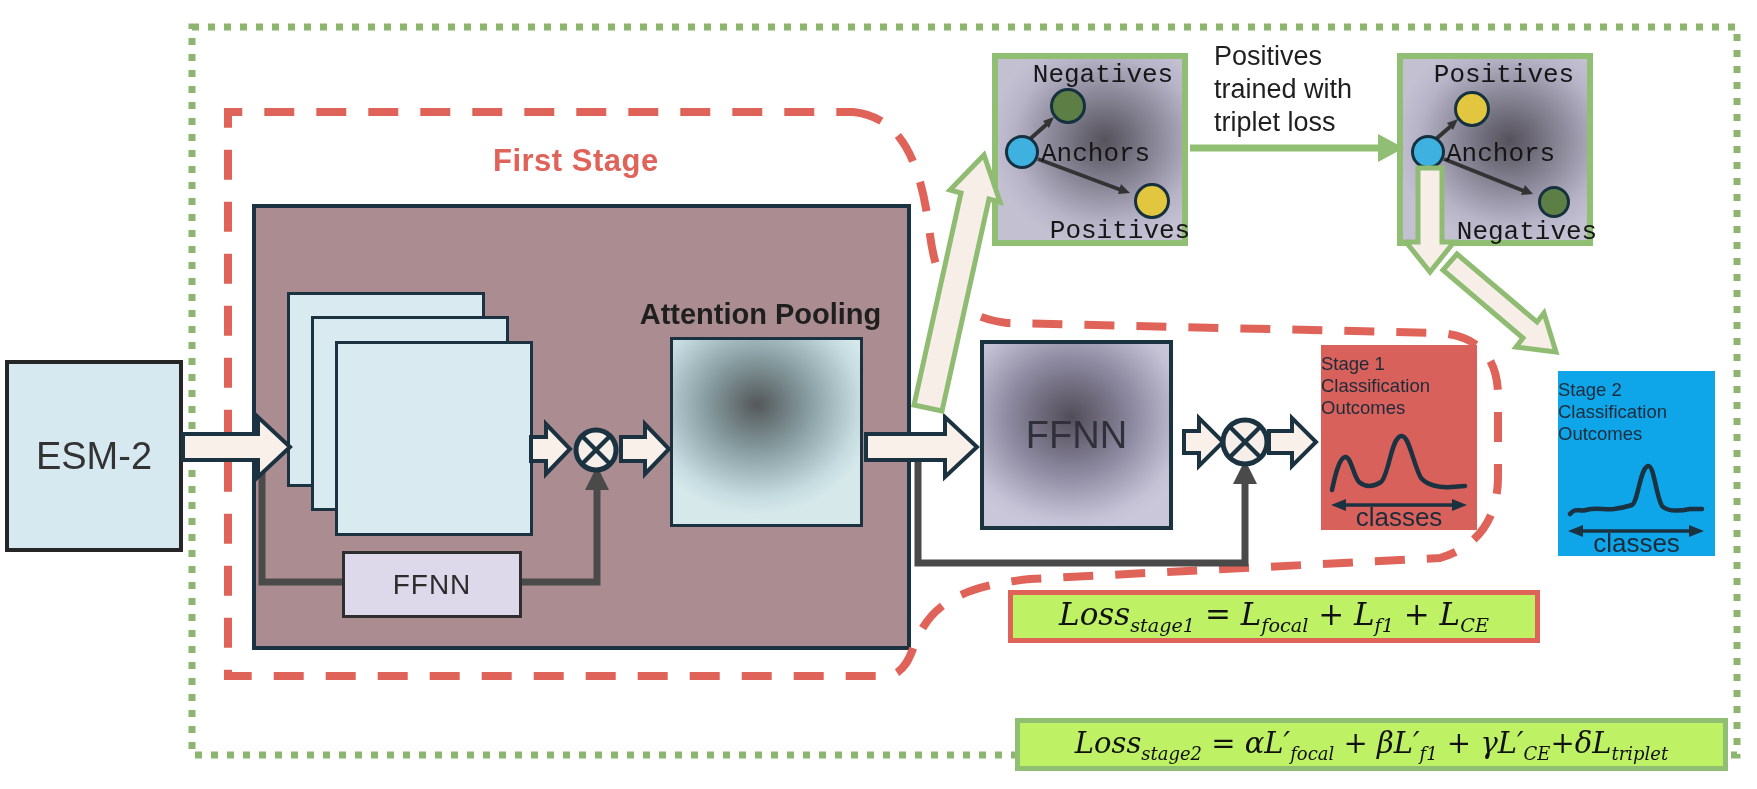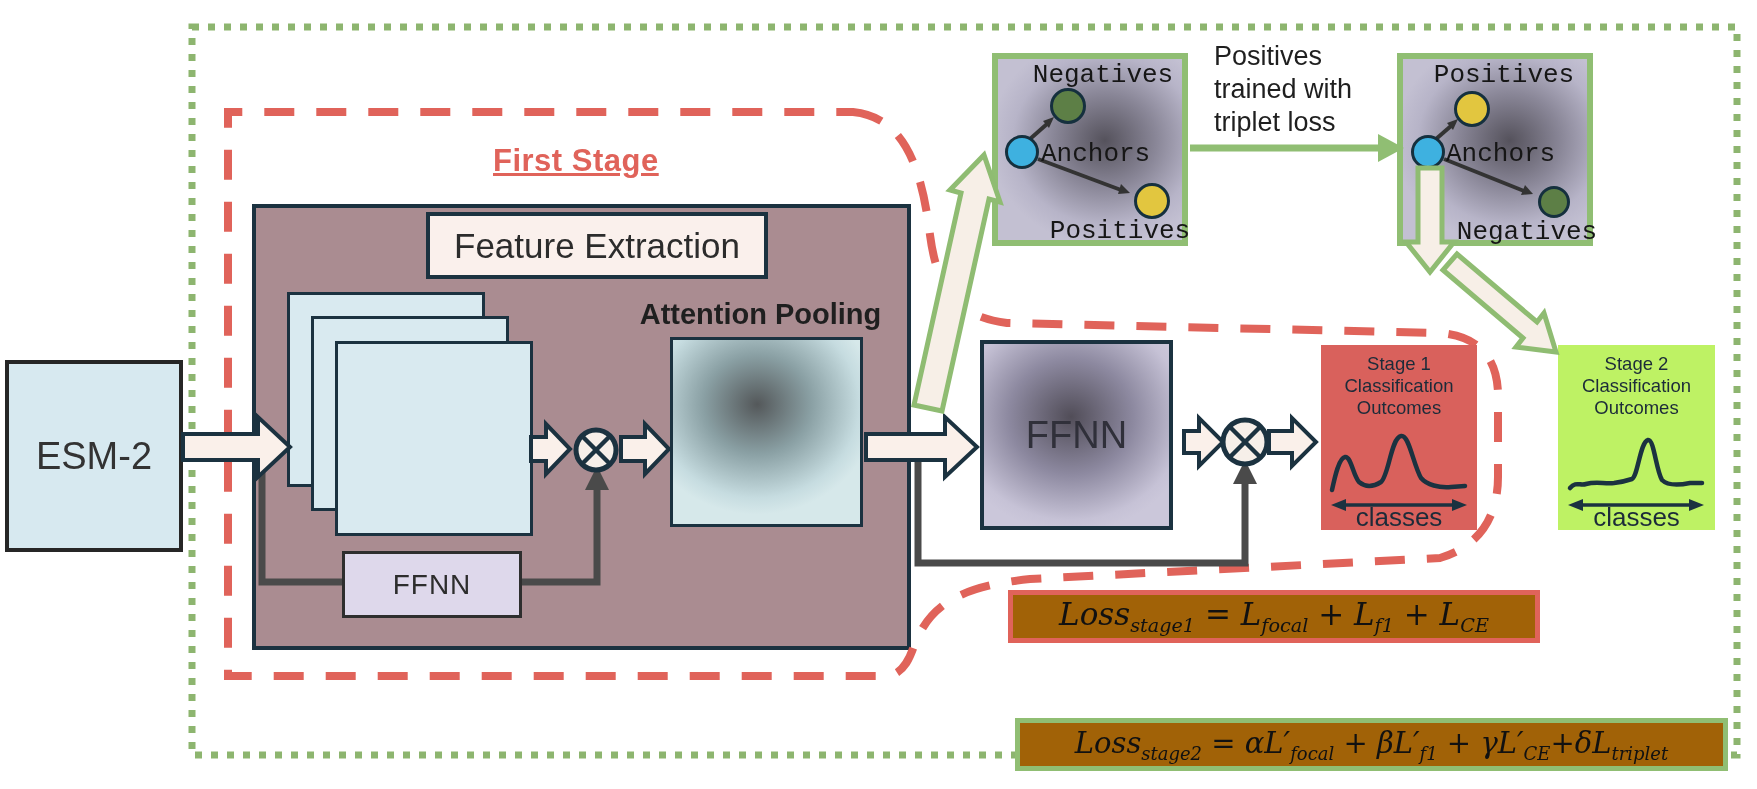--- a/index.html
+++ b/index.html
@@ -7,21 +7,21 @@
     position:relative;width:1757px;height:789px;background:#ffffff;overflow:hidden;
     font-family:"Liberation Sans", sans-serif;
   }
   .abs{position:absolute;}
   svg{display:block;}
   .layer{position:absolute;left:0;top:0;}
 
   
   .stage-label{font-size:34px;font-weight:600;letter-spacing:.5px;}
   #second-stage-label{color:#8cbc6f;}
-  #first-stage-label{color:#e0635a;font-size:31px;text-decoration:underline;}
+  #first-stage-label{color:#e0635a;font-size:31px;}
 
   
   .mauve-box{background:#aa8c91;border:4px solid #1b3240;}
   .feature-label-box{background:#faf0ec;border:4px solid #1b3240;display:flex;align-items:center;justify-content:center;
     font-size:35px;color:#2c2c2c;}
   .blue-square{background:#d9eaf0;border:3px solid #1b3240;}
   .attn-box{border:3px solid #1b3240;
     background:radial-gradient(ellipse 120px 110px at 45% 35%, #54585a 0%, #8aa0a4 45%, #c6dce0 85%, #d6e8ea 100%);}
   .ffnn1-box{background:#ded8eb;border:3px solid #2e2e2e;display:flex;align-items:center;justify-content:center;
     font-size:28px;color:#2d2d2d;letter-spacing:1px;}
@@ -38,27 +38,27 @@
   .triplet-box .t-label{position:absolute;font-size:26px;color:#161616;}
   .dot{position:absolute;border-radius:50%;border:3px solid #15303e;box-sizing:border-box;}
   .dot-blue{background:#3eb1e0;}
   .dot-yellow{background:#e2c63f;}
   .dot-green{background:#5d7f46;}
 
   .caption{font-size:27px;line-height:33px;color:#1f1f1f;}
 
   
   .outcome-box{color:#1c2b39;}
-  .outcome-title{position:absolute;top:8px;left:0;width:100%;text-align:center;font-size:18.5px;line-height:22px;font-weight:500;}
+  .outcome-title{position:absolute;top:8px;left:0;width:100%;font-size:18.5px;line-height:22px;font-weight:500;}
   .outcome-classes{position:absolute;top:157px;left:0;width:100%;text-align:center;font-size:26px;font-weight:500;}
   #outcome-stage1{background:#d9615c;}
-  #outcome-stage2{background:#bef264;}
-
-  
-  .eq-box{background:#a16207;display:flex;align-items:center;justify-content:center;box-sizing:border-box;}
+  #outcome-stage2{background:#0ea5e9;margin-top:26px;}
+
+  
+  .eq-box{background:#bef264;display:flex;align-items:center;justify-content:center;box-sizing:border-box;}
   #eq-stage1{border:5px solid #e0635a;}
   #eq-stage2{border:5px solid #90be73;margin-top:36px;}
   .eq-text{font-family:"DejaVu Serif", serif;font-style:italic;font-size:31px;color:#111;white-space:nowrap;}
   #eq-stage2 .eq-text{font-size:29px;}
   .eq-text sub{font-size:0.62em;}
 </style>
 </head>
 <body>
 
 <div id="canvas">
@@ -75,23 +75,20 @@
 
     <path d="M262,472 L262,582 L597,582 L597,486" fill="none" stroke="#4a4a4a" stroke-width="7"></path>
     <polygon points="585,490 597,466 609,490" fill="#4a4a4a"></polygon>
 
     <path d="M918,458 L918,563 L1245,563 L1245,482" fill="none" stroke="#4a4a4a" stroke-width="7"></path>
     <polygon points="1233,484 1245,460 1257,484" fill="#4a4a4a"></polygon>
   </svg>
 
   <div class="abs stage-label" id="first-stage-label" style="left:493px;top:143px;z-index:3;">First Stage</div>
 
-  <div class="abs feature-label-box" style="left:426px;top:212px;width:334px;height:59px;z-index:3;">
-    <span>Feature Extraction</span>
-  </div>
 
   <div class="abs blue-square" style="left:287px;top:292px;width:192px;height:189px;z-index:3;"></div>
   <div class="abs blue-square" style="left:311px;top:316px;width:192px;height:189px;z-index:3;"></div>
   <div class="abs blue-square" style="left:335px;top:341px;width:192px;height:189px;z-index:3;"></div>
 
   <div class="abs attn-pool-label" style="left:633px;top:298px;width:255px;z-index:3;font-weight:bold;">Attention Pooling</div>
   <div class="abs attn-box" style="left:670px;top:337px;width:187px;height:184px;z-index:3;"></div>
 
   <div class="abs ffnn1-box" style="left:342px;top:551px;width:174px;height:61px;z-index:3;">
     <span>FFNN</span>

